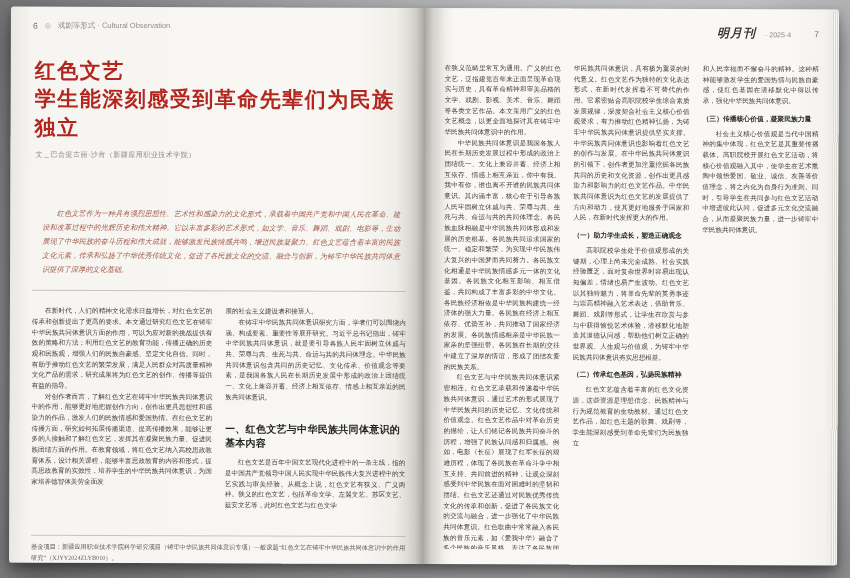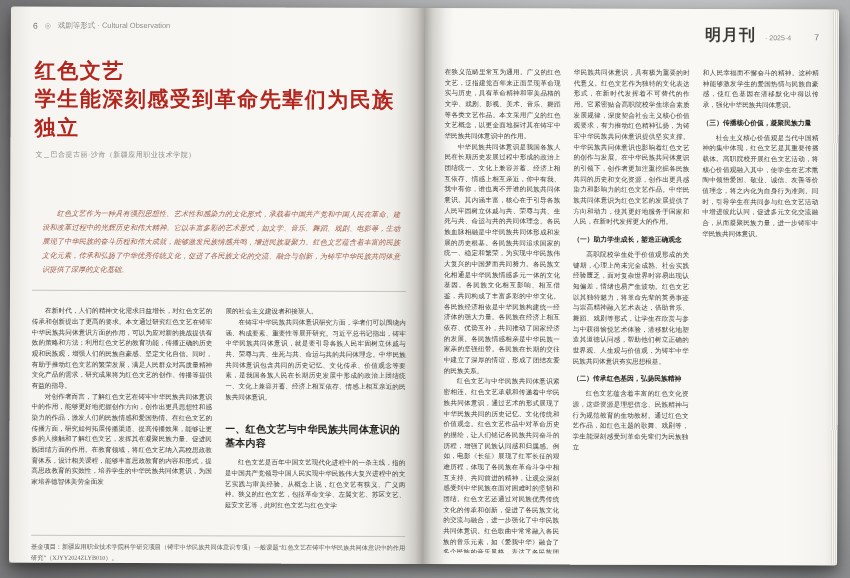--- a/index.html
+++ b/index.html
@@ -37,21 +37,21 @@
   .col{flex:1;min-width:0;overflow:hidden;}
   .body-p{margin:0;font-size:6.6px;line-height:1.62;color:var(--body-ink);text-align:justify;text-indent:2em;}
   .body-p.cont{text-indent:0;}
   .sec-h{margin:20px 0 7px 0;font-size:10px;font-weight:700;color:#242422;letter-spacing:.3px;}
   .sub-h{margin:7px 0 5px 0;font-size:6.8px;font-weight:700;color:#2a2a28;}
   .footnote{margin:6px 0 0 0;font-size:6.2px;line-height:1.75;color:#5c5a56;text-align:justify;}
 
   
   .pr-inner{position:absolute;inset:0;padding:12px 20px 12px 20px;box-sizing:border-box;}
   .rp-header{display:flex;justify-content:flex-end;align-items:baseline;gap:9px;margin-top:4px;}
-  .journal-logo{font-size:16px;font-weight:700;color:#3a3a38;letter-spacing:1px;}
+  .journal-logo{font-size:12px;font-weight:700;font-style:italic;color:#3a3a38;letter-spacing:1px;}
   .journal-issue{font-size:7px;color:#86847f;font-family:"Liberation Sans","DejaVu Sans",sans-serif;}
   .rp-folio{font-size:8.5px;color:#6e6c68;margin-left:14px;font-family:"Liberation Sans","DejaVu Sans",sans-serif;}
   .rp-cols{display:flex;gap:13px;margin-top:22px;height:486px;overflow:hidden;}
 </style>
 </head>
 <body>
 
 <div class="backdrop"></div>
 
 <div class="book">

